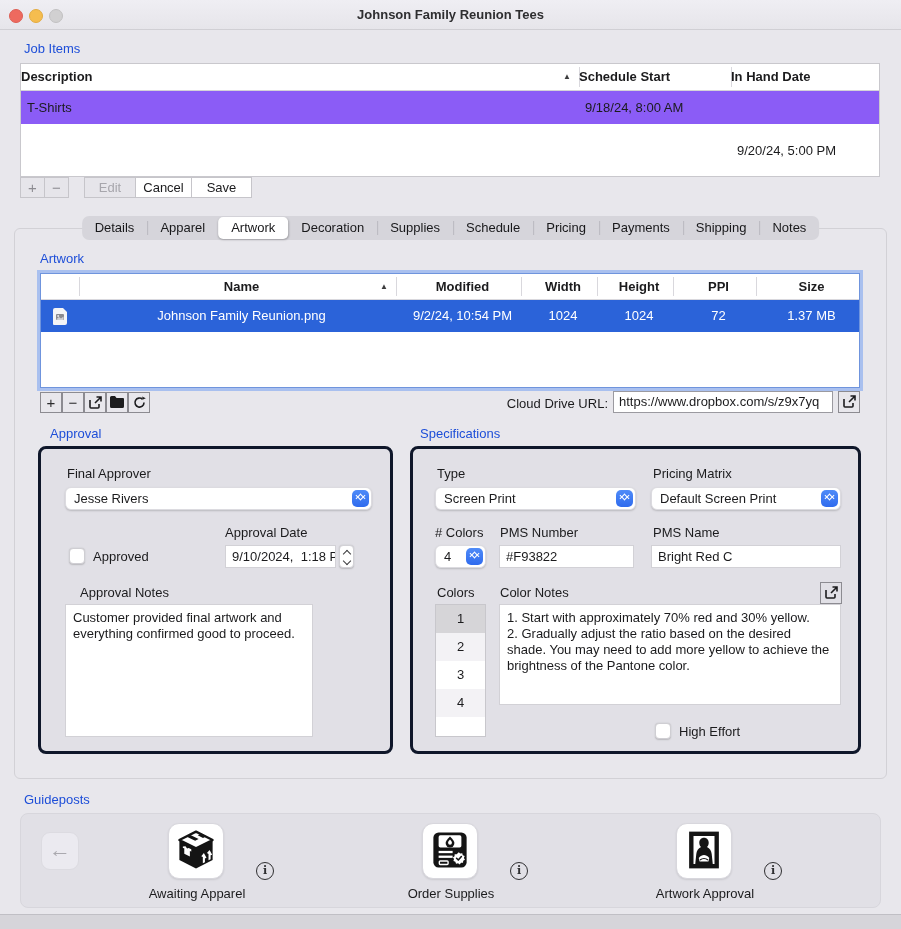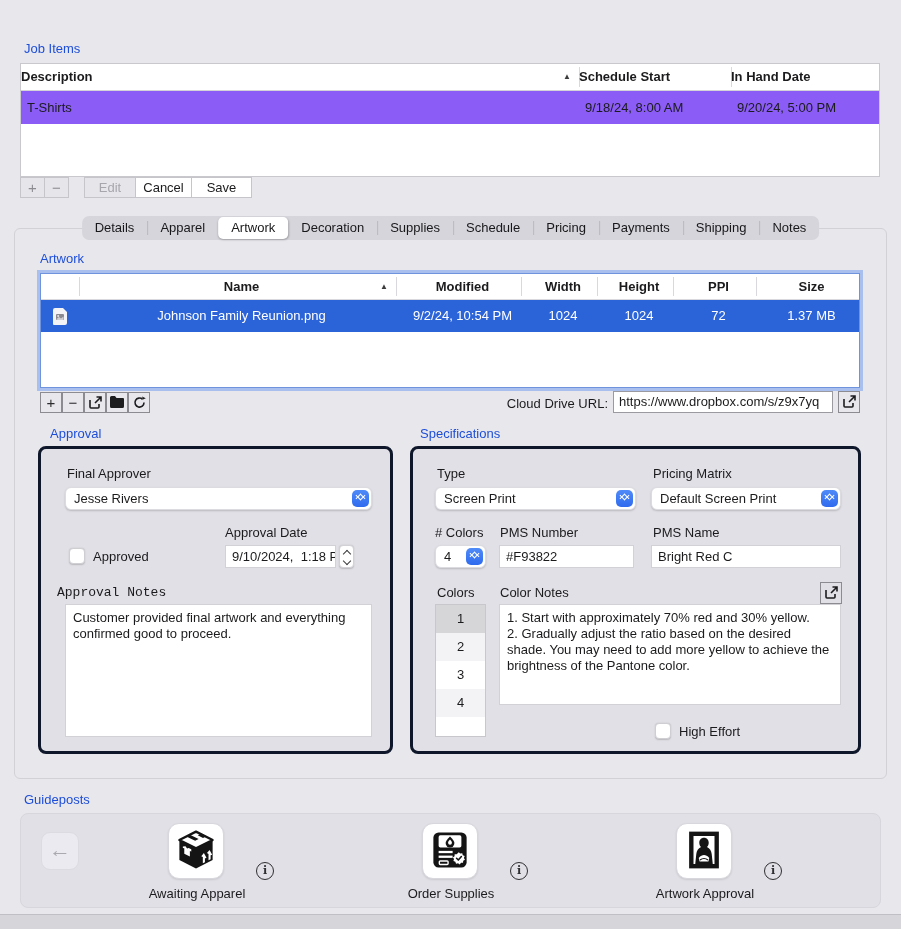--- a/index.html
+++ b/index.html
@@ -106,38 +106,44 @@
   .gp-label{position:absolute;top:72px;width:200px;text-align:center;}
   
   .bottom-strip{position:absolute;left:0;top:914px;width:901px;height:15px;background:#d6d5da;
                 border-top:1px solid #c0bfc5;box-sizing:border-box;}
 </style>
 </head>
 <body>
 
 <div class="window">
 
+  <div class="titlebar">
+    <div class="traffic t-red"></div>
+    <div class="traffic t-yellow"></div>
+    <div class="traffic t-gray"></div>
+    <div class="win-title">Johnson Family Reunion Tees</div>
+  </div>
 
   <div class="sec-label" style="left:24px;top:41px;">Job Items</div>
 
   <div class="job-table">
     <div class="job-head">
       <div class="hcell" style="left:0;width:558px;">
         <span>Description</span>
         <span class="sort-arrow" style="position:absolute;right:8px;top:0;">▲</span>
       </div>
       <div class="hdiv" style="left:558px;"></div>
       <div class="hcell" style="left:558px;width:152px;">Schedule Start</div>
       <div class="hdiv" style="left:710px;"></div>
       <div class="hcell" style="left:710px;width:150px;">In Hand Date</div>
     </div>
     <div class="job-row">
       <div class="cell" style="left:0;width:558px;">T-Shirts</div>
       <div class="cell" style="left:558px;width:152px;">9/18/24, 8:00 AM</div>
-      <div class="cell" style="left:710px;width:150px;">9/20/24, 5:00 PM</div>
+      <div class="cell" style="left:710px;width:150px;margin-top:43px;">9/20/24, 5:00 PM</div>
     </div>
   </div>
 
   <div class="pushbtn gray" style="left:20px;width:25px;font-size:15px;">+</div>
   <div class="pushbtn gray" style="left:44px;width:25px;font-size:15px;">−</div>
   <div class="pushbtn disabled" style="left:84px;width:52px;">Edit</div>
   <div class="pushbtn" style="left:135px;width:57px;">Cancel</div>
   <div class="pushbtn" style="left:191px;width:61px;">Save</div>
 
   <div class="groupbox"></div>
@@ -232,22 +238,22 @@
         </span>
     </div>
     <div class="flabel" style="left:184px;top:76px;">Approval Date</div>
     <div class="checkbox" style="left:28px;top:99px;"></div>
     <div class="flabel" style="left:52px;top:100px;">Approved</div>
     <div class="tfield" style="left:184px;top:96px;width:111px;">9/10/2024,  1:18 PM</div>
     <div class="stepper" style="left:298px;top:96px;">
       <span class="schev up"></span>
       <span class="schev dn"></span>
     </div>
-    <div class="flabel" style="left:16px;top:136px;font-family:Liberation Mono, monospace;">Approval Notes</div>
-    <div class="notes" style="left:24px;top:155px;width:307px;height:133px;">Customer provided final artwork and everything confirmed good to proceed.</div>
+    <div class="flabel" style="left:39px;top:136px;">Approval Notes</div>
+    <div class="notes" style="left:24px;top:155px;width:248px;height:133px;">Customer provided final artwork and everything confirmed good to proceed.</div>
   </div>
 
   <div class="sec-label" style="left:420px;top:426px;">Specifications</div>
   <div class="panel" style="left:410px;top:446px;width:451px;height:308px;">
     <div class="flabel" style="left:24px;top:17px;">Type</div>
     <div class="popup" style="left:22px;top:38px;width:201px;">
       <span>Screen Print</span>
       <span class="caps">
           <span class="chev up"></span>
           <span class="chev dn"></span>

